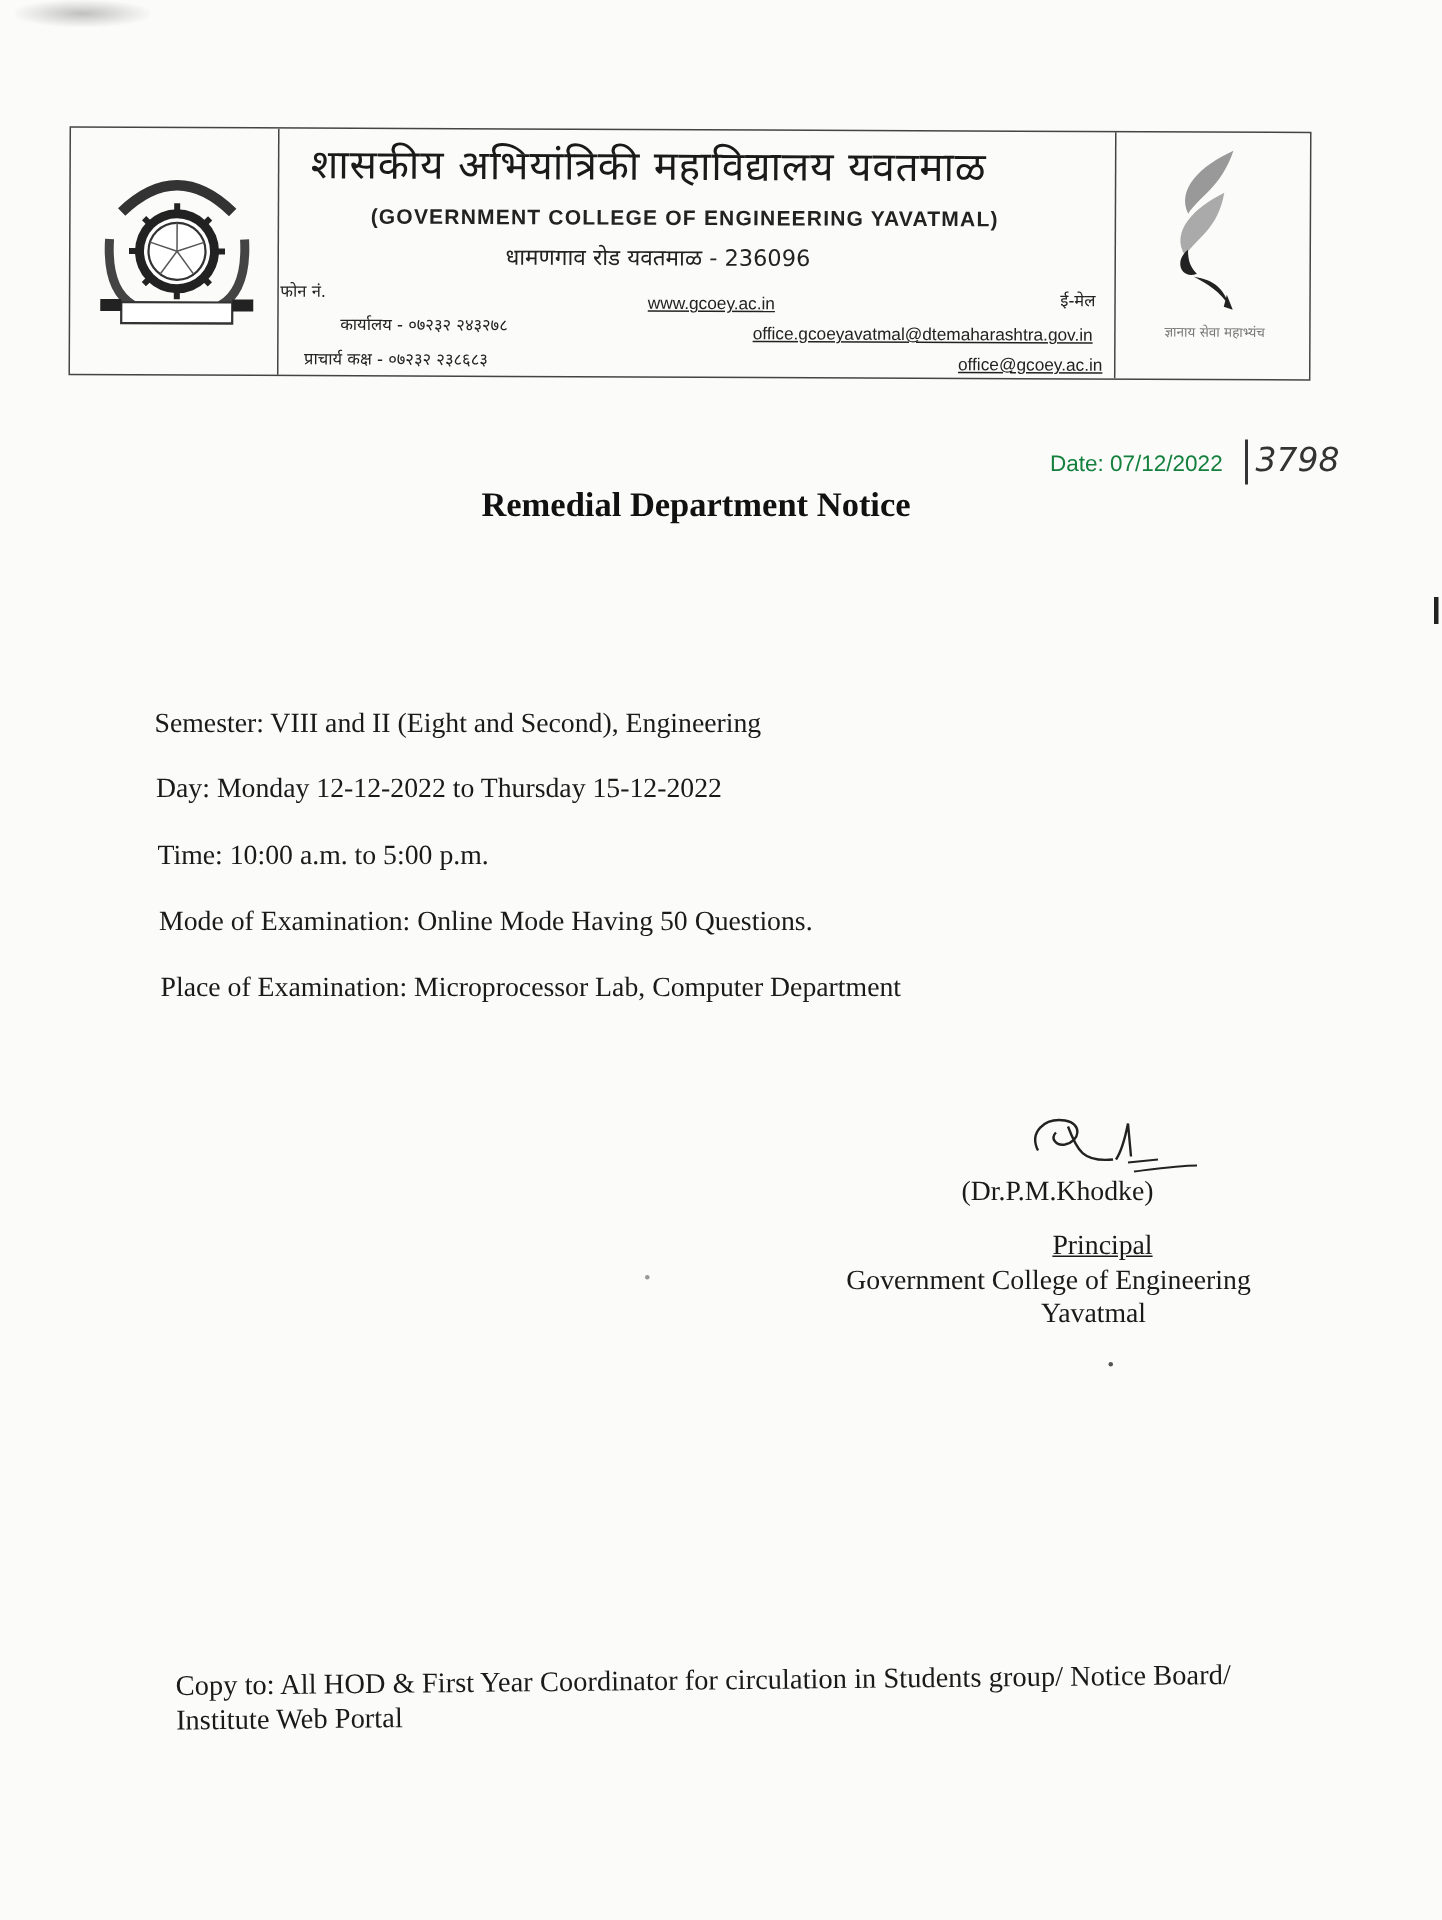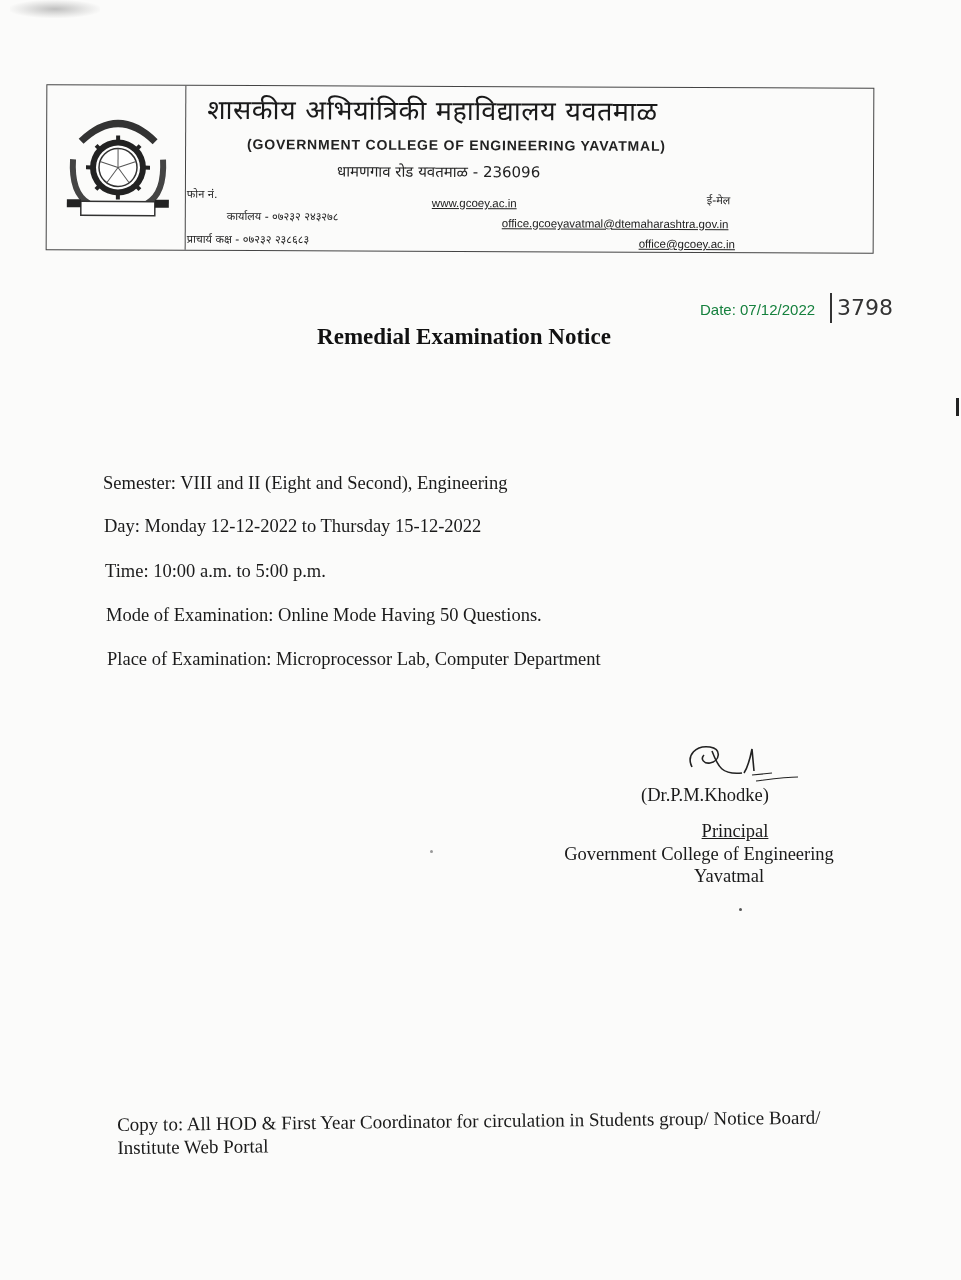--- a/index.html
+++ b/index.html
@@ -54,21 +54,21 @@
       font-family: "DejaVu Sans", sans-serif; font-size: 9px; color: #777;
     }
 
     
     .date {
       position: absolute; left: 700px; top: 301px;
       font-family: "Liberation Sans", sans-serif; font-size: 15px; color: #15803d;
     }
     .ref-number {
       position: absolute; left: 830px; top: 293px;
-      font-family: "DejaVu Sans", sans-serif; font-size: 22px; color: #333; 
+      font-family: "DejaVu Sans", sans-serif; font-size: 22px; color: #333; font-style: italic;
       border-left: 2px solid #333; padding-left: 5px; line-height: 30px;
     }
     .title {
       position: absolute; left: 0; width: 928px; top: 324px; text-align: center;
       font-weight: bold; font-size: 23px; color: #111;
     }
     .para {
       position: absolute; left: 102px; top: 404px; width: 740px;
       font-size: 18.5px; line-height: 22px;
     }
@@ -123,33 +123,43 @@
       <rect x="96" y="96" width="14" height="8" fill="#222"></rect>
     </svg>
   </div>
 
   <div class="lh-title">शासकीय अभियांत्रिकी महाविद्यालय यवतमाळ</div>
   <div class="lh-eng">(GOVERNMENT COLLEGE OF ENGINEERING YAVATMAL)</div>
   <div class="lh-address">धामणगाव रोड यवतमाळ - 236096</div>
 
   <div class="lh-small" style="left:140px; top:100px;">फोन नं.</div>
   <div class="lh-small" style="left:140px; top:122px;padding-left:40px;">कार्यालय - ०७२३२ २४३२७८</div>
-  <div class="lh-small" style="left:140px; top:145px;">प्राचार्य कक्ष - ०७२३२ २३८६८३</div>
+  <div class="lh-small" style="left:156px; top:145px;">प्राचार्य कक्ष - ०७२३२ २३८६८३</div>
 
   <div class="lh-link" style="left:385px; top:110px;">www.gcoey.ac.in</div>
   <div class="lh-small" style="left:660px; top:104px;">ई-मेल</div>
   <div class="lh-link" style="left:455px; top:130px;">office.gcoeyavatmal@dtemaharashtra.gov.in</div>
   <div class="lh-link" style="left:592px; top:150px;">office@gcoey.ac.in</div>
 
+  <div class="lh-right">
+    <svg class="logo-flame" viewBox="0 0 80 120">
+      <path d="M52 4 C30 14 14 30 22 46 C30 34 44 28 52 4 Z" fill="#999"></path>
+      <path d="M46 32 C26 42 10 58 20 74 C28 62 42 56 46 32 Z" fill="#aaa"></path>
+      <path d="M22 70 C12 78 18 90 28 86 C24 82 22 78 22 70 Z" fill="#222"></path>
+      <path d="M26 88 C34 92 44 98 50 108 C46 96 40 90 26 88 Z" fill="#222"></path>
+      <path d="M48 100 L52 110 L46 108 Z" fill="#222"></path>
+    </svg>
+    <div class="motto">ज्ञानाय सेवा महाभ्यंच</div>
+  </div>
 </div>
 
 <div class="date">Date: 07/12/2022</div>
 <div class="ref-number">3798</div>
 
-<div class="title">Remedial Examination Notice</div>
+<div class="title">Remedial Department Notice</div>
 
 <div class="para">
 </div>
 
 <div class="field" style="left:103px; top:473px;">Semester: VIII and II (Eight and Second), Engineering</div>
 <div class="field" style="left:104px; top:516px;">Day: Monday 12-12-2022 to Thursday 15-12-2022</div>
 <div class="field" style="left:105px; top:561px;">Time: 10:00 a.m. to 5:00 p.m.</div>
 <div class="field" style="left:106px; top:605px;">Mode of Examination: Online Mode Having 50 Questions.</div>
 <div class="field" style="left:107px; top:649px;">Place of Examination: Microprocessor Lab, Computer Department</div>
 

